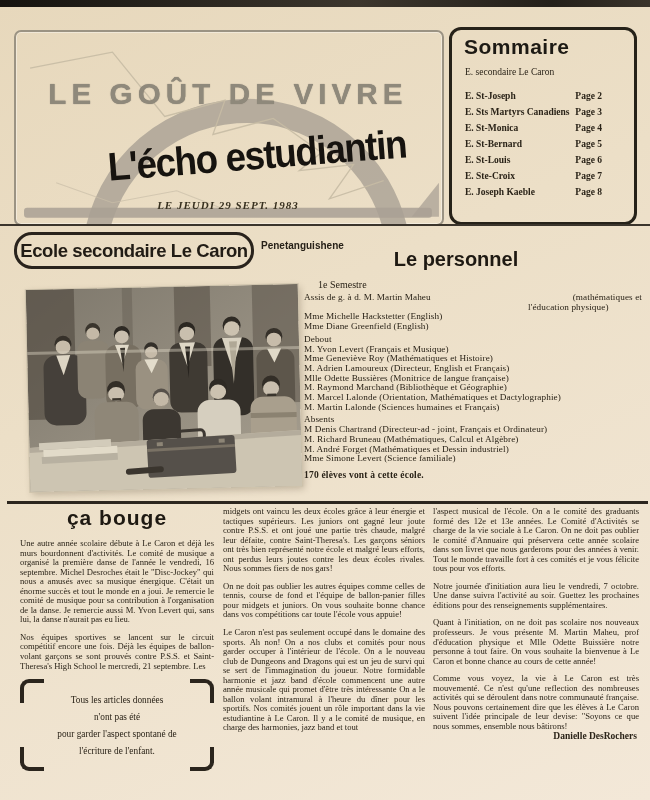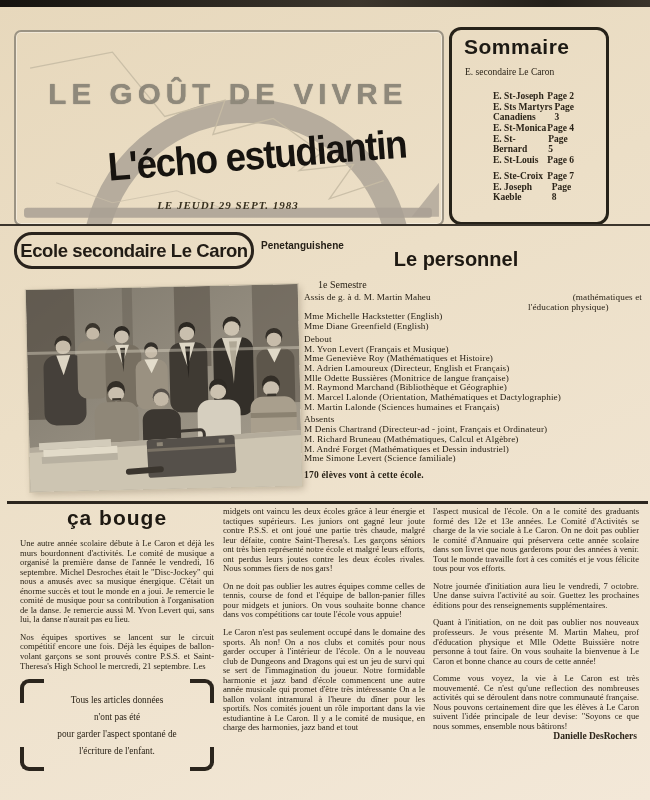--- a/index.html
+++ b/index.html
@@ -21,28 +21,28 @@
     color:#8f897b; letter-spacing:5px; white-space:nowrap; transform:scaleX(1.02);
     text-shadow:0 0 1px #7c766a; }
   .mast-sub { position:absolute; left:58px; top:101px; width:366px; text-align:center;
     font-family:"Liberation Sans",sans-serif; font-weight:700; font-size:40px;
     color:#16130f; letter-spacing:-1.5px; white-space:nowrap;
     transform:rotate(-4.5deg) scaleX(.92); transform-origin:center; }
   .mast-date { position:absolute; left:10px; top:167px; width:404px; text-align:center;
     font-style:italic; font-weight:700; font-size:11px; letter-spacing:1px; color:#37301f; }
 
   
-  .sommaire { position:absolute; left:449px; top:27px; width:160px; height:198px;
+  .sommaire { position:absolute; left:449px; top:27px; width:188px; height:198px;
     border:3px solid #262219; border-radius:12px; box-sizing:border-box; }
   .som-title { padding:5px 0 0 12px; font-family:"Liberation Sans",sans-serif;
     font-weight:800; font-size:21px; color:#1d1a14; letter-spacing:.5px; }
   .som-lead { margin:8px 0 0 13px; font-size:9.5px; font-weight:400; }
   .som-rows { margin-top:11px; }
   .som-row { display:flex; justify-content:space-between; align-items:center;
-    padding:0 32px 0 13px; height:16px; font-size:9.5px; font-weight:700;margin-left:28px; }
+    padding:0 32px 0 13px; height:16px; font-size:9.5px; font-weight:700; }
 
   
   .rule-top { position:absolute; top:224px; left:0; width:650px; height:2px; background:#3b352c; }
   .school-box { position:absolute; left:14px; top:232px; width:240px; height:37px;
     border:3px solid #29231c; border-radius:18px; box-sizing:border-box;
     display:flex; align-items:center; justify-content:center;
     font-family:"Liberation Sans",sans-serif; font-weight:800; font-size:18.5px;
     letter-spacing:-.4px; color:#211c15; }
   .town { position:absolute; left:261px; top:240px; font-family:"Liberation Sans",sans-serif;
     font-weight:800; font-size:10px; color:#272118; }
@@ -278,17 +278,17 @@
 
   <div class="col col-mid">
     <p class="body-p">midgets ont vaincu les deux écoles grâce à leur énergie et tactiques supérieurs.  Les juniors ont gagné leur joute contre P.S.S. et ont joué une partie très chaude, malgré leur défaite, contre Saint-Theresa's.  Les garçons séniors ont très bien représenté notre école et malgré leurs efforts, ont perdus leurs joutes contre les deux écoles rivales.  Nous sommes fiers de nos gars!</p>
     <p class="body-p">On ne doit pas oublier les autres équipes comme celles de tennis, course de fond et l'équipe de ballon-panier filles pour midgets et juniors.  On vous souhaite bonne chance dans vos compétitions car toute l'école vous appuie!</p>
     <p class="body-p">Le Caron n'est pas seulement occupé dans le domaine des sports. Ah non!  On a nos clubs et comités pour nous garder occuper à l'intérieur de l'école.  On a le nouveau club de Dungeons and Dragons qui est un jeu de survi qui se sert de l'immagination du joueur.  Notre formidable harmonie et jazz band d'école commencent une autre année musicale qui promet d'être très intéressante On a le ballon volant intramural à l'heure du dîner pour les sportifs.  Nos comités jouent un rôle important dans la vie estudiantine à Le Caron.  Il y a le comité de musique, en charge des harmonies, jazz band et tout</p>
   </div>
 
   <div class="col col-right">
     <p class="body-p">l'aspect musical de l'école.  On a le comité des graduants formé des 12e et 13e années. Le Comité d'Activités se charge de la vie sociale à Le Caron.  On ne doit pas oublier le comité d'Annuaire qui préservera cette année scolaire dans son livret que nous garderons pour des années à venir.  Tout le monde travaille fort à ces comités et je vous félicite tous pour vos efforts.</p>
     <p class="body-p">Notre journée d'initiation aura lieu le vendredi, 7 octobre.   Une danse suivra l'activité au soir.  Guettez les prochaines éditions pour des renseignements supplémentaires.</p>
-    <p class="body-p">Quant à l'initiation, on ne doit pas oublier nos nouveaux professeurs.  Je vous présente M. Martin Maheu, prof d'éducation physique et Mlle Odette Buissière notre personne à tout faire.  On vous souhaite la bienvenue à Le Caron et bonne chance au cours de cette année!</p>
+    <p class="body-p">Quant à l'initiation, on ne doit pas scolaire nos nouveaux professeurs.  Je vous présente M. Martin Maheu, prof d'éducation physique et Mlle Odette Buissière notre personne à tout faire.  On vous souhaite la bienvenue à Le Caron et bonne chance au cours de cette année!</p>
     <p class="body-p" style="margin-bottom:2px">Comme vous voyez, la vie à Le Caron est très mouvementé.  Ce n'est qu'une reflection des nombreuses activités qui se déroulent dans notre communauté française.   Nous pouvons certainement dire que les élèves à Le Caron suivent l'idée principale de leur devise:   "Soyons ce que nous sommes, ensemble nous bâtirons!</p>
     <div class="signature">Danielle DesRochers</div>
   </div>
 </div>
 
 </body></html>

